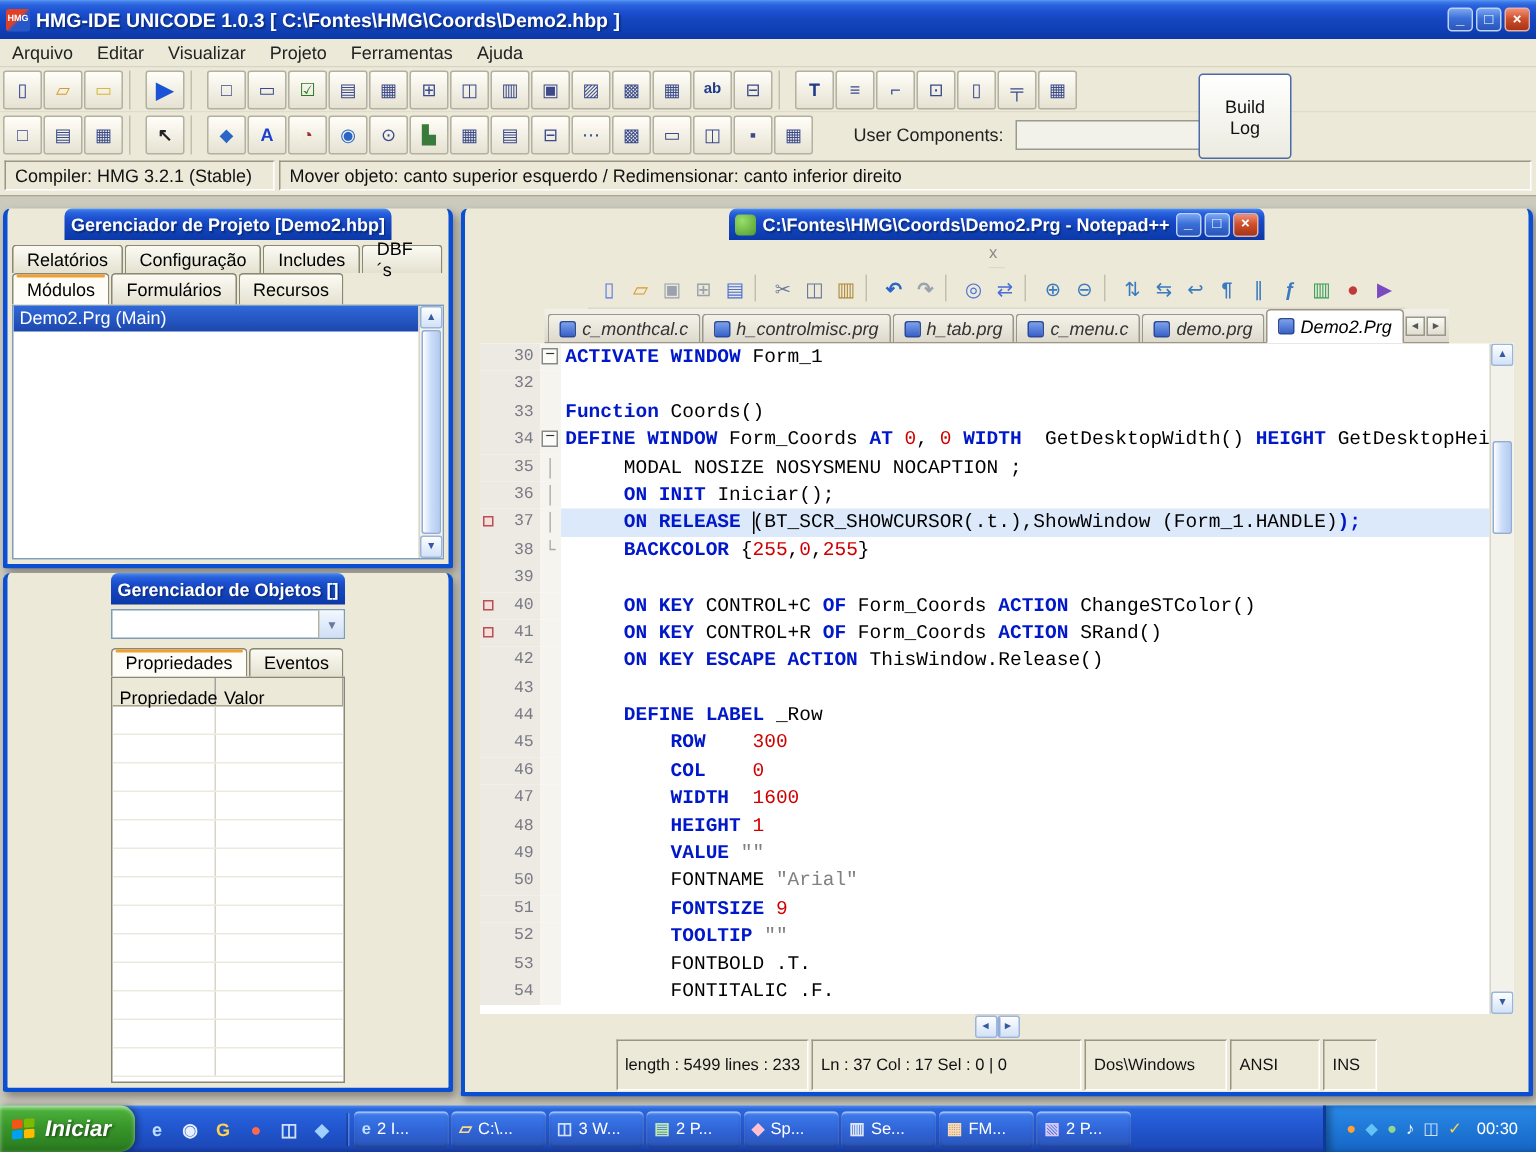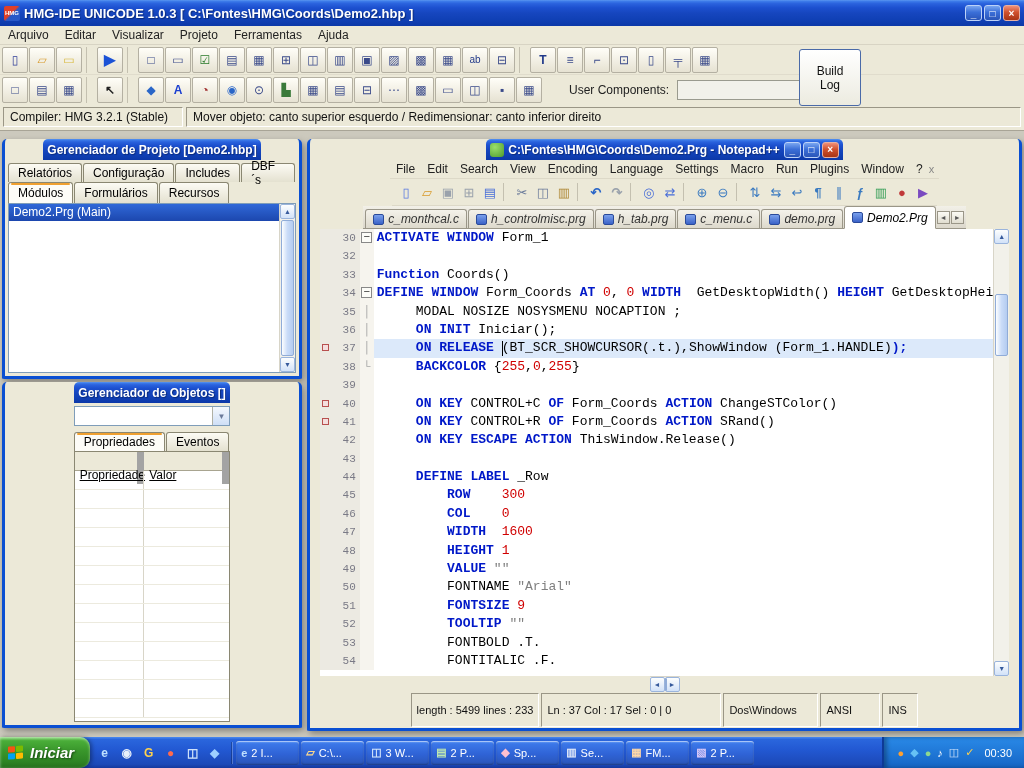--- a/index.html
+++ b/index.html
@@ -69,21 +69,21 @@
             background:linear-gradient(180deg,#fdfefe,#d2e2f8); border:1px solid #9ab4dc; border-radius:2px; }
   .sb-track { flex:1; position:relative; }
   .sb-thumb { position:absolute; left:1px; right:1px; border:1px solid #90acd8; border-radius:2px;
               background:linear-gradient(90deg,#fdfeff,#cadcf8 50%,#b4ccf0); }
   .sb-thumb.full { top:1px; bottom:1px; }
   .omcombo { margin-bottom:6px; }
   .omcombo .combo { width:100%; background:#fff; border-color:#7f9db9; }
   .omtabs { margin-bottom:0; }
   .pgrid { flex:1; display:flex; flex-direction:column; border:1px solid #8a8772; background:#fff; overflow:hidden; }
   .phead { display:flex; height:19px; background:#ece9d8; border-bottom:1px solid #a8a490; }
-  .phead span { padding:16px 5px; border-right:7px solid #a3a3a3;text-decoration:underline; }
+  .phead span { padding:6px 5px; border-right:1px solid #a3a3a3; }
   .ph1 { width:45%; }
   .ph2 { flex:1; }
   .prow { display:flex; height:19px; border-bottom:1px solid #eceade; }
   .pc1 { width:45%; border-right:1px solid #d8d5c8; }
   .pc2 { flex:1; }
 
   
   .np { left:307px; top:139px; width:715px; height:592px; background:#ece9d8; }
   .nppico { width:14px; height:14px; border-radius:3px; background:radial-gradient(circle at 35% 30%,#9adf6a,#4f9a2e); }
   .npmenu { height:19px; display:flex; align-items:center; background:#ece9d8; border-bottom:1px solid #ddd9c8; }
@@ -223,21 +223,21 @@
         <span class="tbtn" title="image-control-icon">
           <span>▨</span>
         </span>
         <span class="tbtn" title="datepicker-control-icon">
           <span>▩</span>
         </span>
         <span class="tbtn" title="table-control-icon">
           <span>▦</span>
         </span>
         <span class="tbtn" title="textbox-control-icon">
-          <span style="font-size:10px;font-weight:normal;color:#223a8a">ab</span>
+          <span style="font-size:10px;font-weight:bold;color:#223a8a">ab</span>
         </span>
         <span class="tbtn" title="spinner-control-icon">
           <span>⊟</span>
         </span>
         <span class="tbtn" title="toolbar-separator" data-kind="sep">
           <span></span>
         </span>
         <span class="tbtn" title="toolbar-control-icon">
           <span style="font-weight:bold;color:#223a8a">T</span>
         </span>
@@ -461,35 +461,20 @@
     <div class="ttl">
       <span class="nppico"></span>
       <span class="ttxt">C:\Fontes\HMG\Coords\Demo2.Prg - Notepad++</span>
       <span class="wbs">
         <span class="wb">_</span>
         <span class="wb">□</span>
         <span class="wb close">×</span>
       </span>
     </div>
     <div class="npmenu">
-      <span style="display:flex;">
-
-      <span class="menu-item">File</span>
-          <span class="menu-item">Edit</span>
-          <span class="menu-item">Search</span>
-          <span class="menu-item">View</span>
-          <span class="menu-item">Encoding</span>
-          <span class="menu-item">Language</span>
-          <span class="menu-item">Settings</span>
-          <span class="menu-item">Macro</span>
-          <span class="menu-item">Run</span>
-          <span class="menu-item">Plugins</span>
-          <span class="menu-item">Window</span>
-          <span class="menu-item">?</span>
-        </span>
       <span class="npx">x</span>
     </div>
     <div class="ntb">
 
     <span class="tbtn" title="new-icon">
           <span style="color:#5a7ae0">▯</span>
         </span>
         <span class="tbtn" title="open-icon">
           <span style="color:#d89a2a">▱</span>
         </span>

